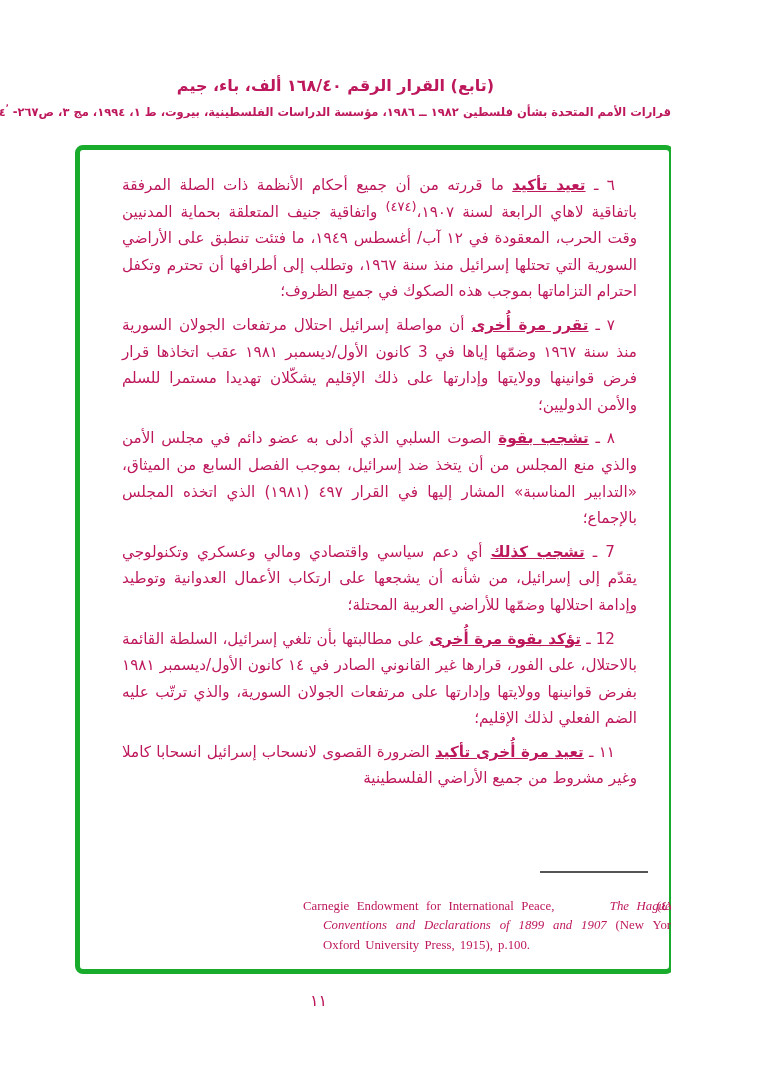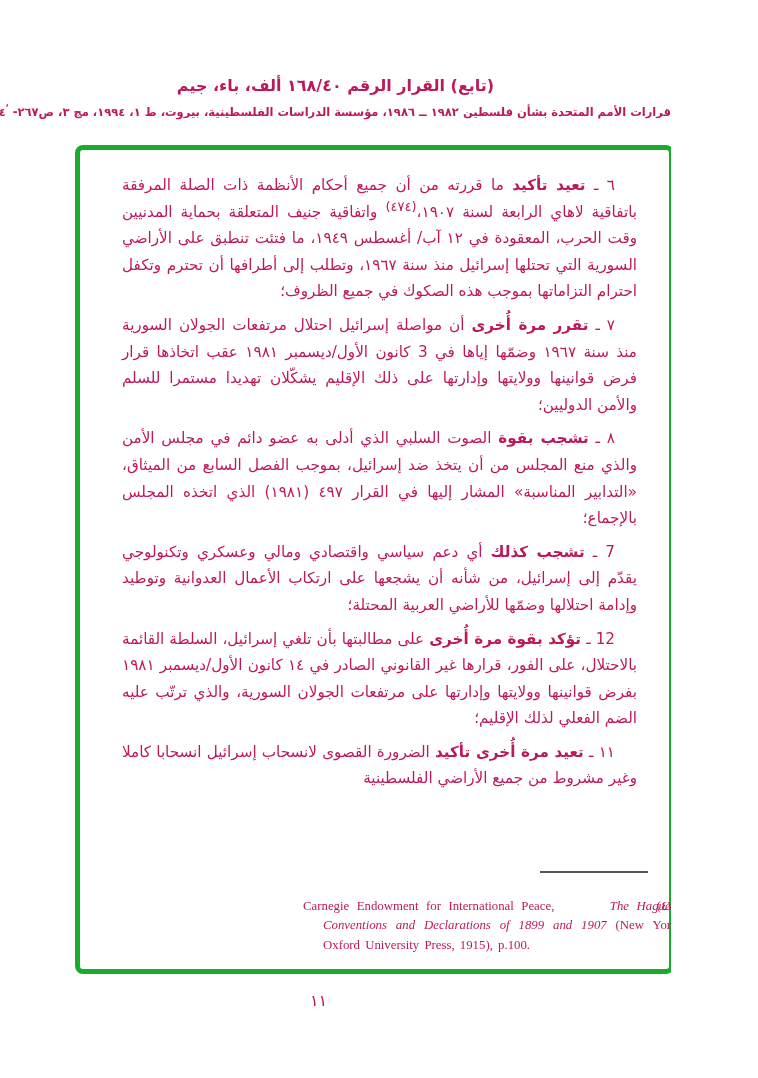--- a/index.html
+++ b/index.html
@@ -33,21 +33,21 @@
     border-radius:8px;
     background:#ffffff;
   }
   
   .body-text{
     position:absolute;top:172px;left:122px;width:515px;
     direction:rtl;text-align:justify;
     font-size:15.2px;line-height:26.6px;
   }
   .para{margin:0 0 7px 0;text-indent:22px;}
-  .para b{font-weight:bold;}
+  .para b{font-weight:bold;text-decoration:underline;}
   .para sup{font-size:13px;line-height:0;margin-top:40px;}
   
   .fn-rule{
     position:absolute;left:540px;top:871px;
     width:108px;height:2px;background:#555555;
   }
   .footnote{
     position:absolute;left:303px;top:884px;width:358px;
     direction:ltr;text-align:justify;
     font-family:"Liberation Serif",serif;

